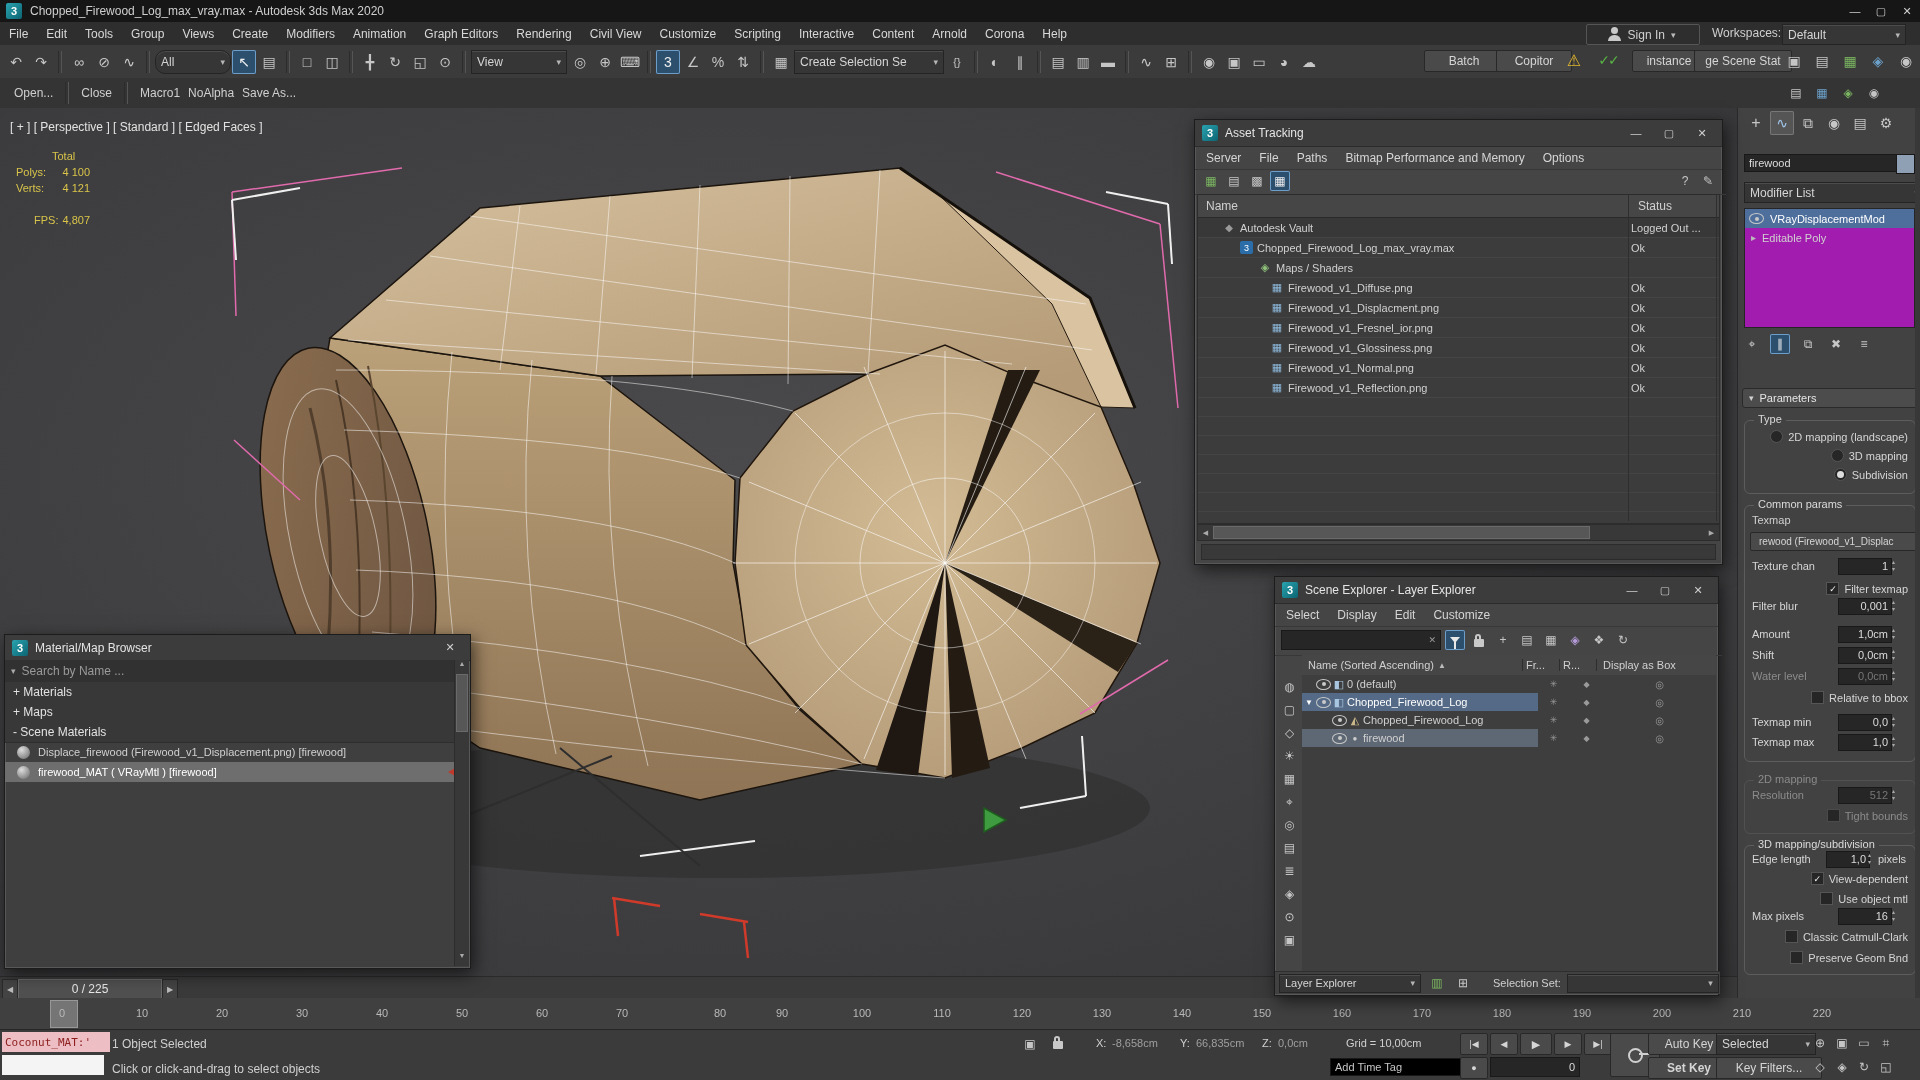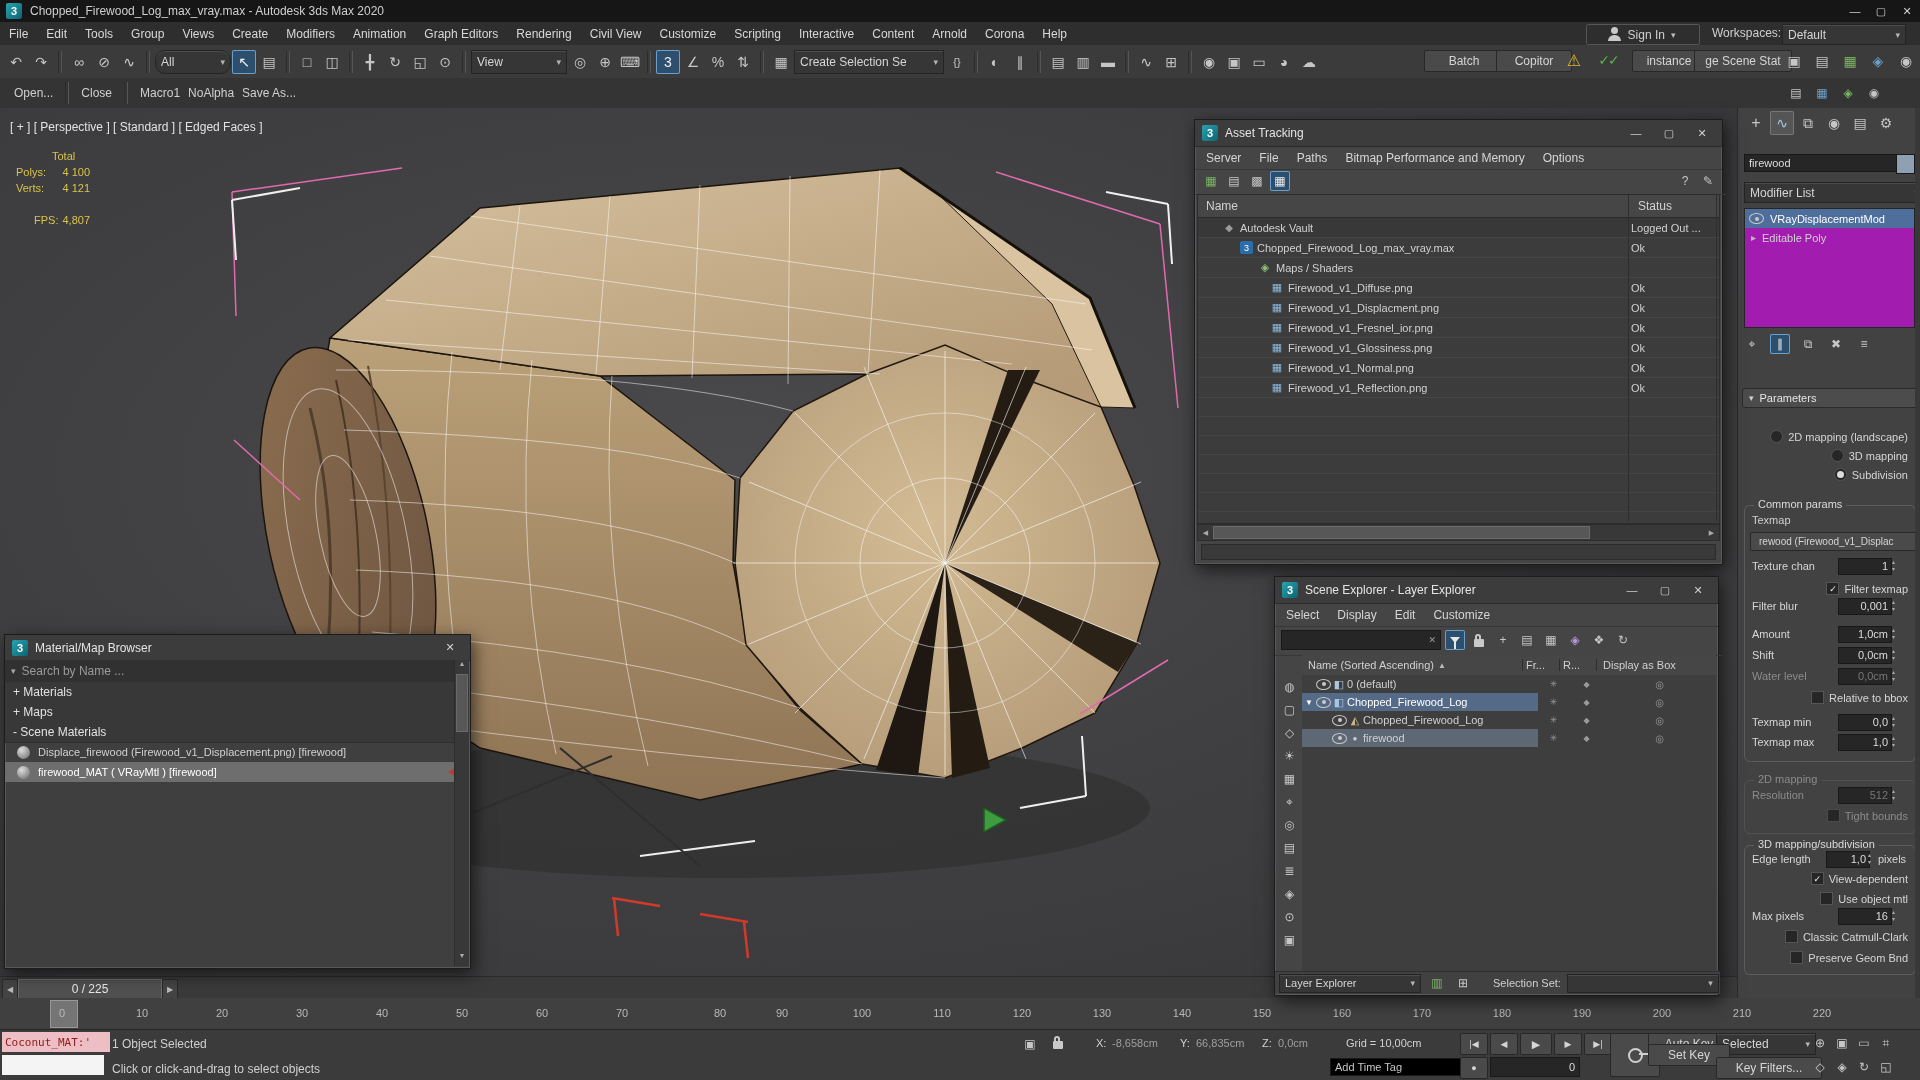--- a/index.html
+++ b/index.html
@@ -360,20 +360,23 @@
       <span class="ticon sm active">∥</span>
       <span class="ticon sm">⧉</span>
       <span class="ticon sm">✖</span>
       <span class="ticon sm">≡</span>
     </div>
     <div class="abs" style="left:4px;top:280px;width:174px;height:18px;background:#4c4c4c;border:1px solid #2a2a2a;border-radius:3px;display:flex;align-items:center;gap:6px;padding:0 6px;">
       <span style="font-size:9px;">▾</span>
       <span style="font-size:11px;color:#e5e5e5;">Parameters</span>
     </div>
 
+    <div class="grp" style="left:6px;top:312px;width:170px;height:72px;">
+      <span class="glabel">Type</span>
+    </div>
     <div class="prow" style="left:6px;top:322px;width:164px;justify-content:flex-end;">
         <span class="radio"></span>
         <span>2D mapping (landscape)</span>
       </div>
     <div class="prow" style="left:6px;top:341px;width:164px;justify-content:flex-end;">
         <span class="radio"></span>
         <span>3D mapping</span>
       </div>
     <div class="prow" style="left:6px;top:360px;width:164px;justify-content:flex-end;">
         <span class="radio on"></span>
@@ -611,21 +614,21 @@
     <div class="btn abs" style="left:1610px;top:3px;width:32px;height:42px;">
         <span class="keyico"></span>
       </div>
     <div class="btn abs" style="left:1648px;top:3px;width:64px;">
         <span>Auto Key</span>
       </div>
     <div class="dd abs" style="left:1716px;top:3px;width:88px;height:20px;">
       <span>Selected</span>
       <span class="caret">▾</span>
     </div>
-    <div class="btn abs" style="left:1648px;top:14px;width:64px;">
+    <div class="btn abs" style="left:1648px;top:27px;width:64px;font-weight:bold;">
         <span>Set Key</span>
       </div>
     <div class="btn abs" style="left:1716px;top:27px;width:88px;">
         <span>Key Filters...</span>
       </div>
     <div class="abs" style="left:1810px;top:3px;display:flex;gap:2px;">
       <span class="ticon sm">⊕</span>
       <span class="ticon sm">▣</span>
       <span class="ticon sm">▭</span>
       <span class="ticon sm">⌗</span>

